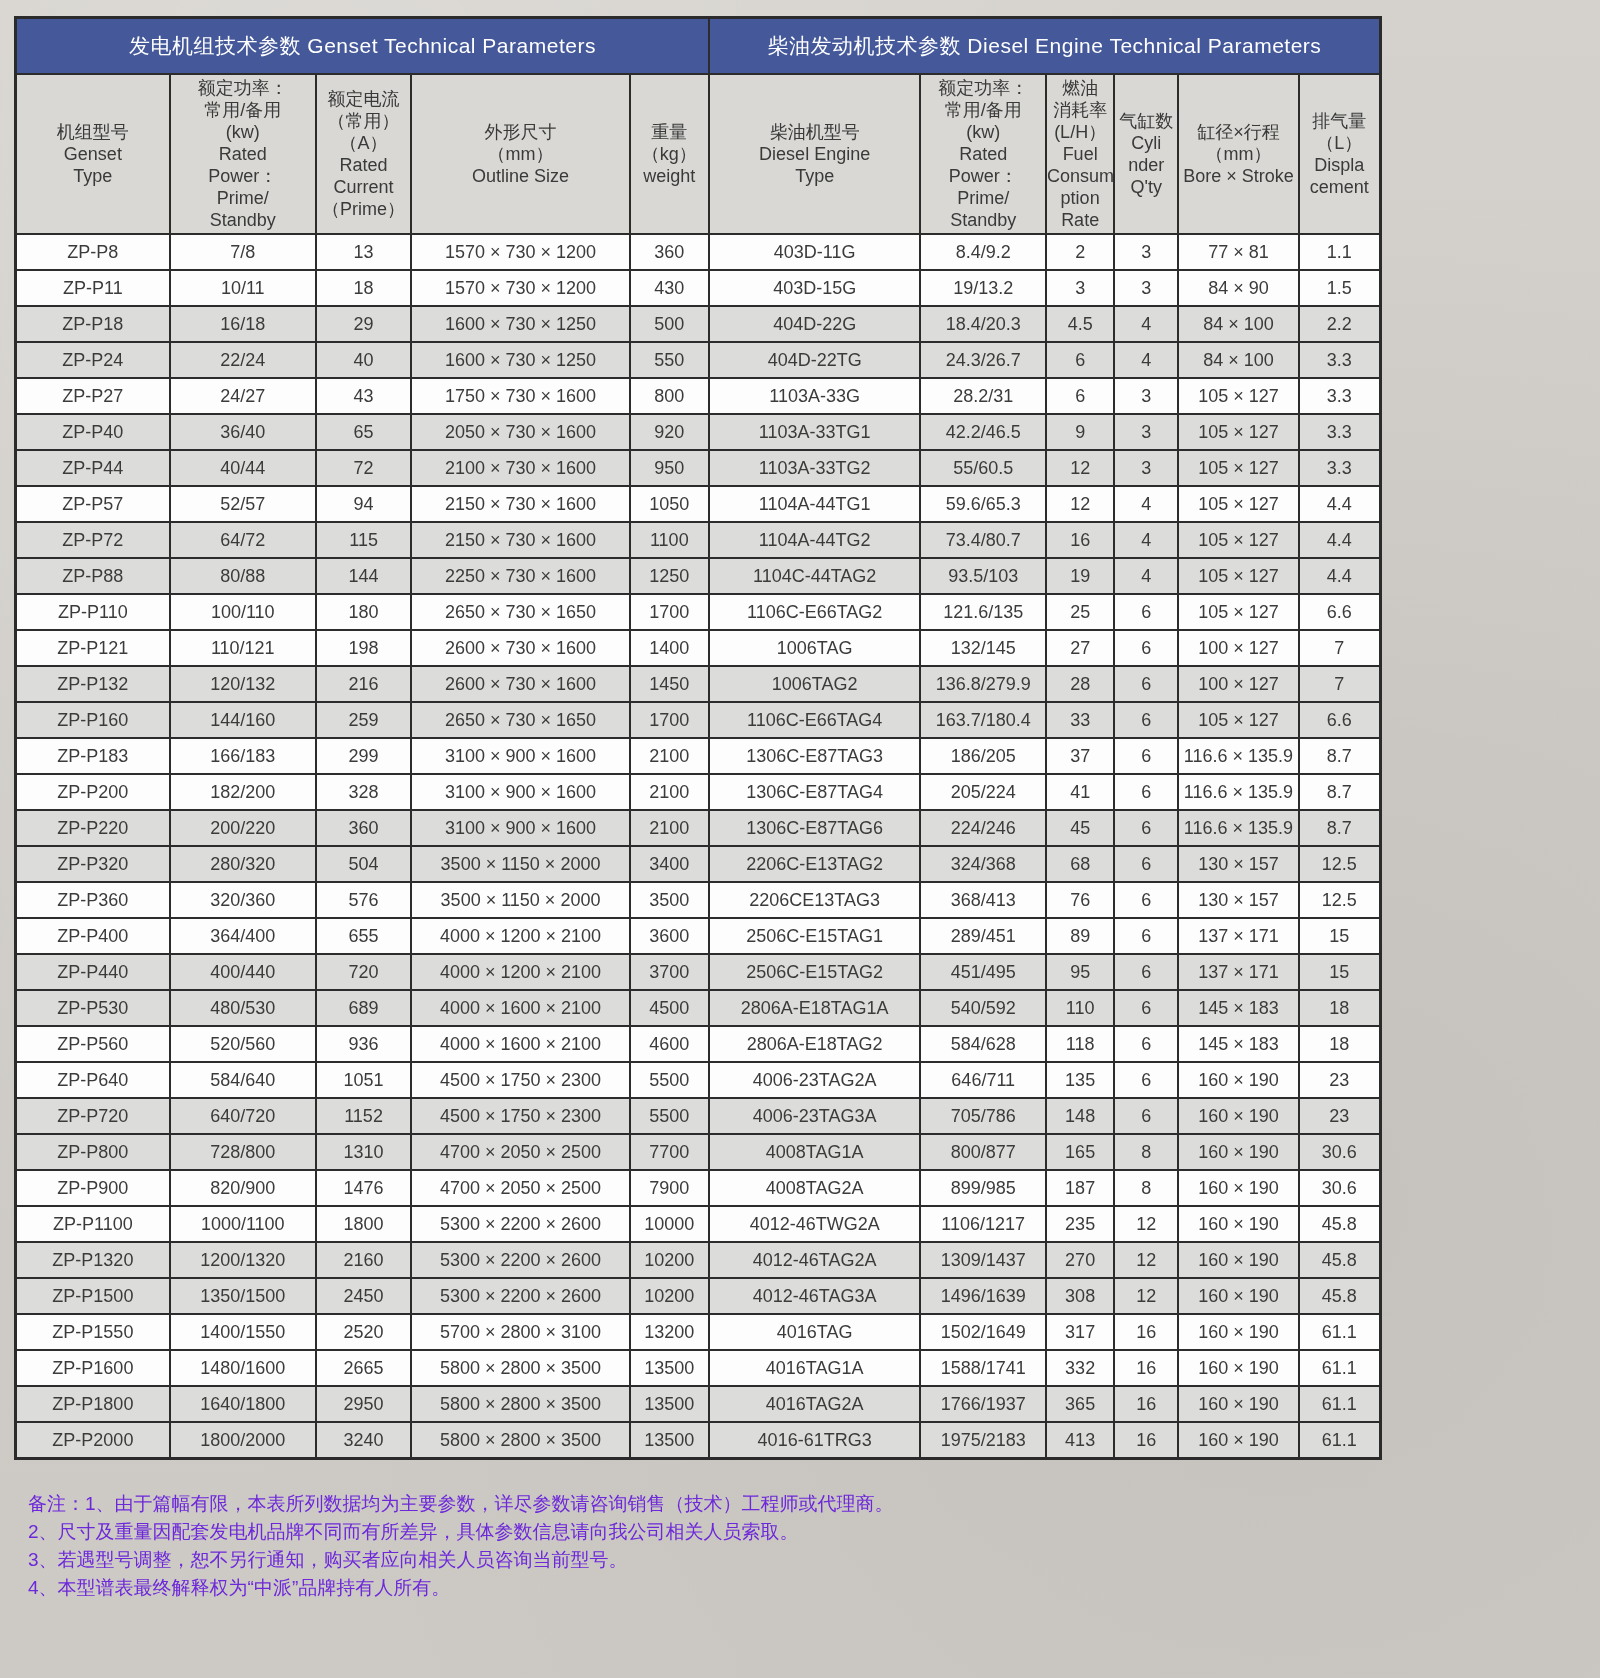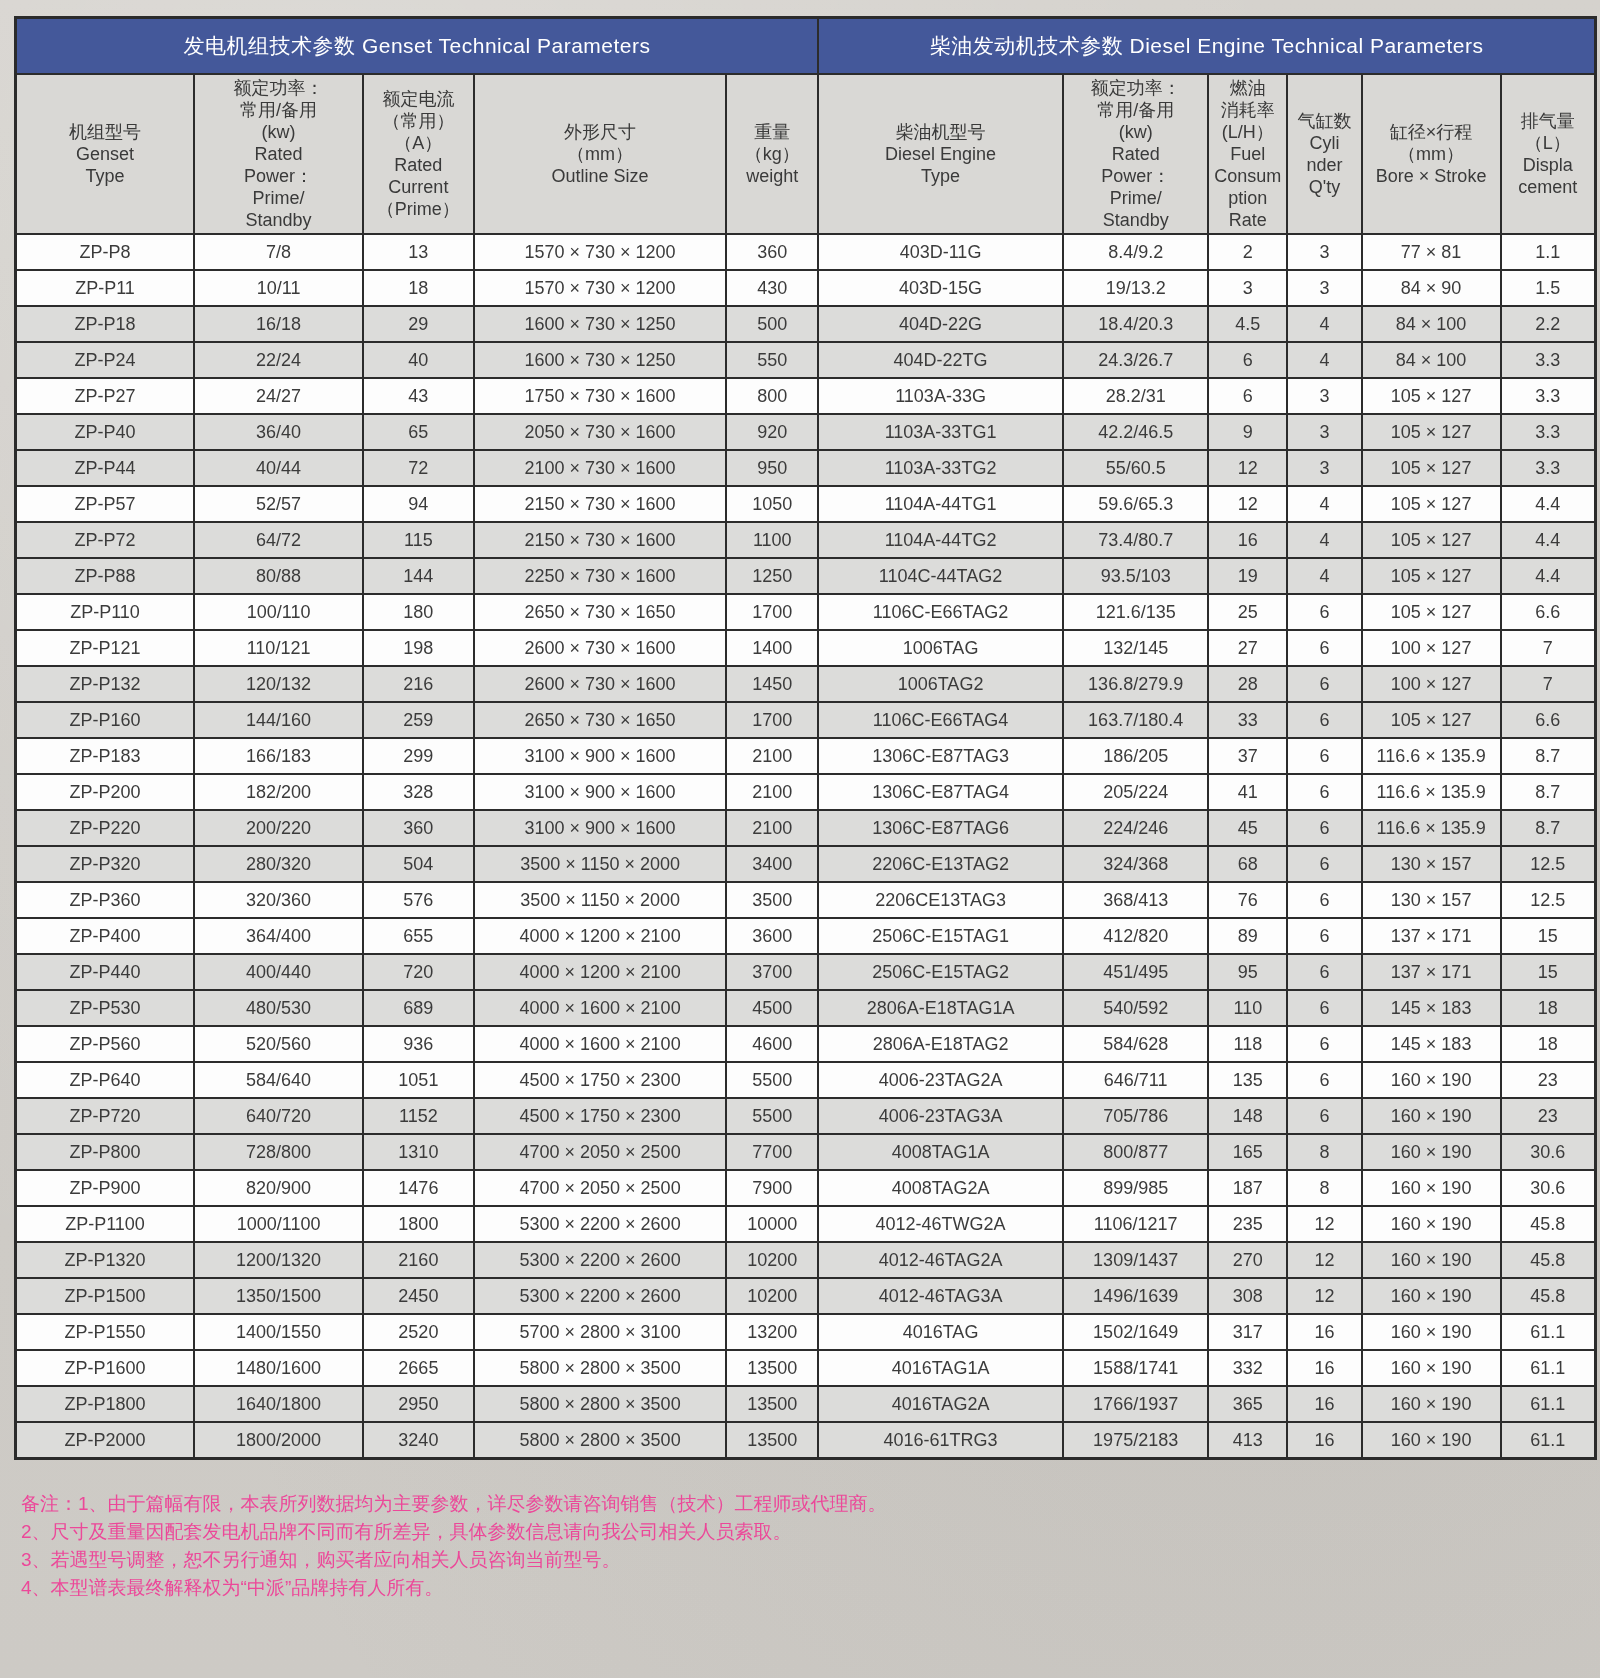--- a/index.html
+++ b/index.html
@@ -14,21 +14,21 @@
       radial-gradient(ellipse at 20% 10%, rgba(255,255,255,0.18), rgba(255,255,255,0) 55%),
       radial-gradient(ellipse at 80% 70%, rgba(120,115,108,0.10), rgba(120,115,108,0) 60%),
       linear-gradient(180deg, #d5d2cd 0%, #cfccc7 45%, #cdcac5 100%);
     font-family: "Liberation Sans", "DejaVu Sans", sans-serif;
     color: #333;
   }
   .table-wrap {
     padding: 16px 14px 0 14px;
   }
   table.params {
-    width: 1583px;
+    width: 1368px;
     table-layout: fixed;
     border-collapse: collapse;
     border: 3px solid #2b2b2b;
     background: #fdfdfd;
   }
   table.params th, table.params td {
     border: 2px solid #2c2c2c;
     text-align: center;
     vertical-align: middle;
     padding: 0;
@@ -55,24 +55,24 @@
     height: 34px;
     font-size: 18px;
     color: #3b3b3b;
     background: #fdfdfd;
     white-space: nowrap;
   }
   tbody tr.alt td {
     background: #dcdcda;
   }
   .notes {
-    margin: 30px 0 0 7px;
+    margin: 30px 0 0 14px;
     font-size: 19px;
     line-height: 28px;
-    color: #ec4899;
+    color: #6d28d9;
   }
   .notes div {
     white-space: nowrap;
   }
 </style>
 </head>
 <body>
 
 <div class="table-wrap">
   <table class="params">
@@ -417,21 +417,21 @@
           <td>130 × 157</td>
           <td>12.5</td>
         </tr>
         <tr>
           <td>ZP-P400</td>
           <td>364/400</td>
           <td>655</td>
           <td>4000 × 1200 × 2100</td>
           <td>3600</td>
           <td>2506C-E15TAG1</td>
-          <td>412/820</td>
+          <td>289/451</td>
           <td>89</td>
           <td>6</td>
           <td>137 × 171</td>
           <td>15</td>
         </tr>
         <tr class="alt">
           <td>ZP-P440</td>
           <td>400/440</td>
           <td>720</td>
           <td>4000 × 1200 × 2100</td>

